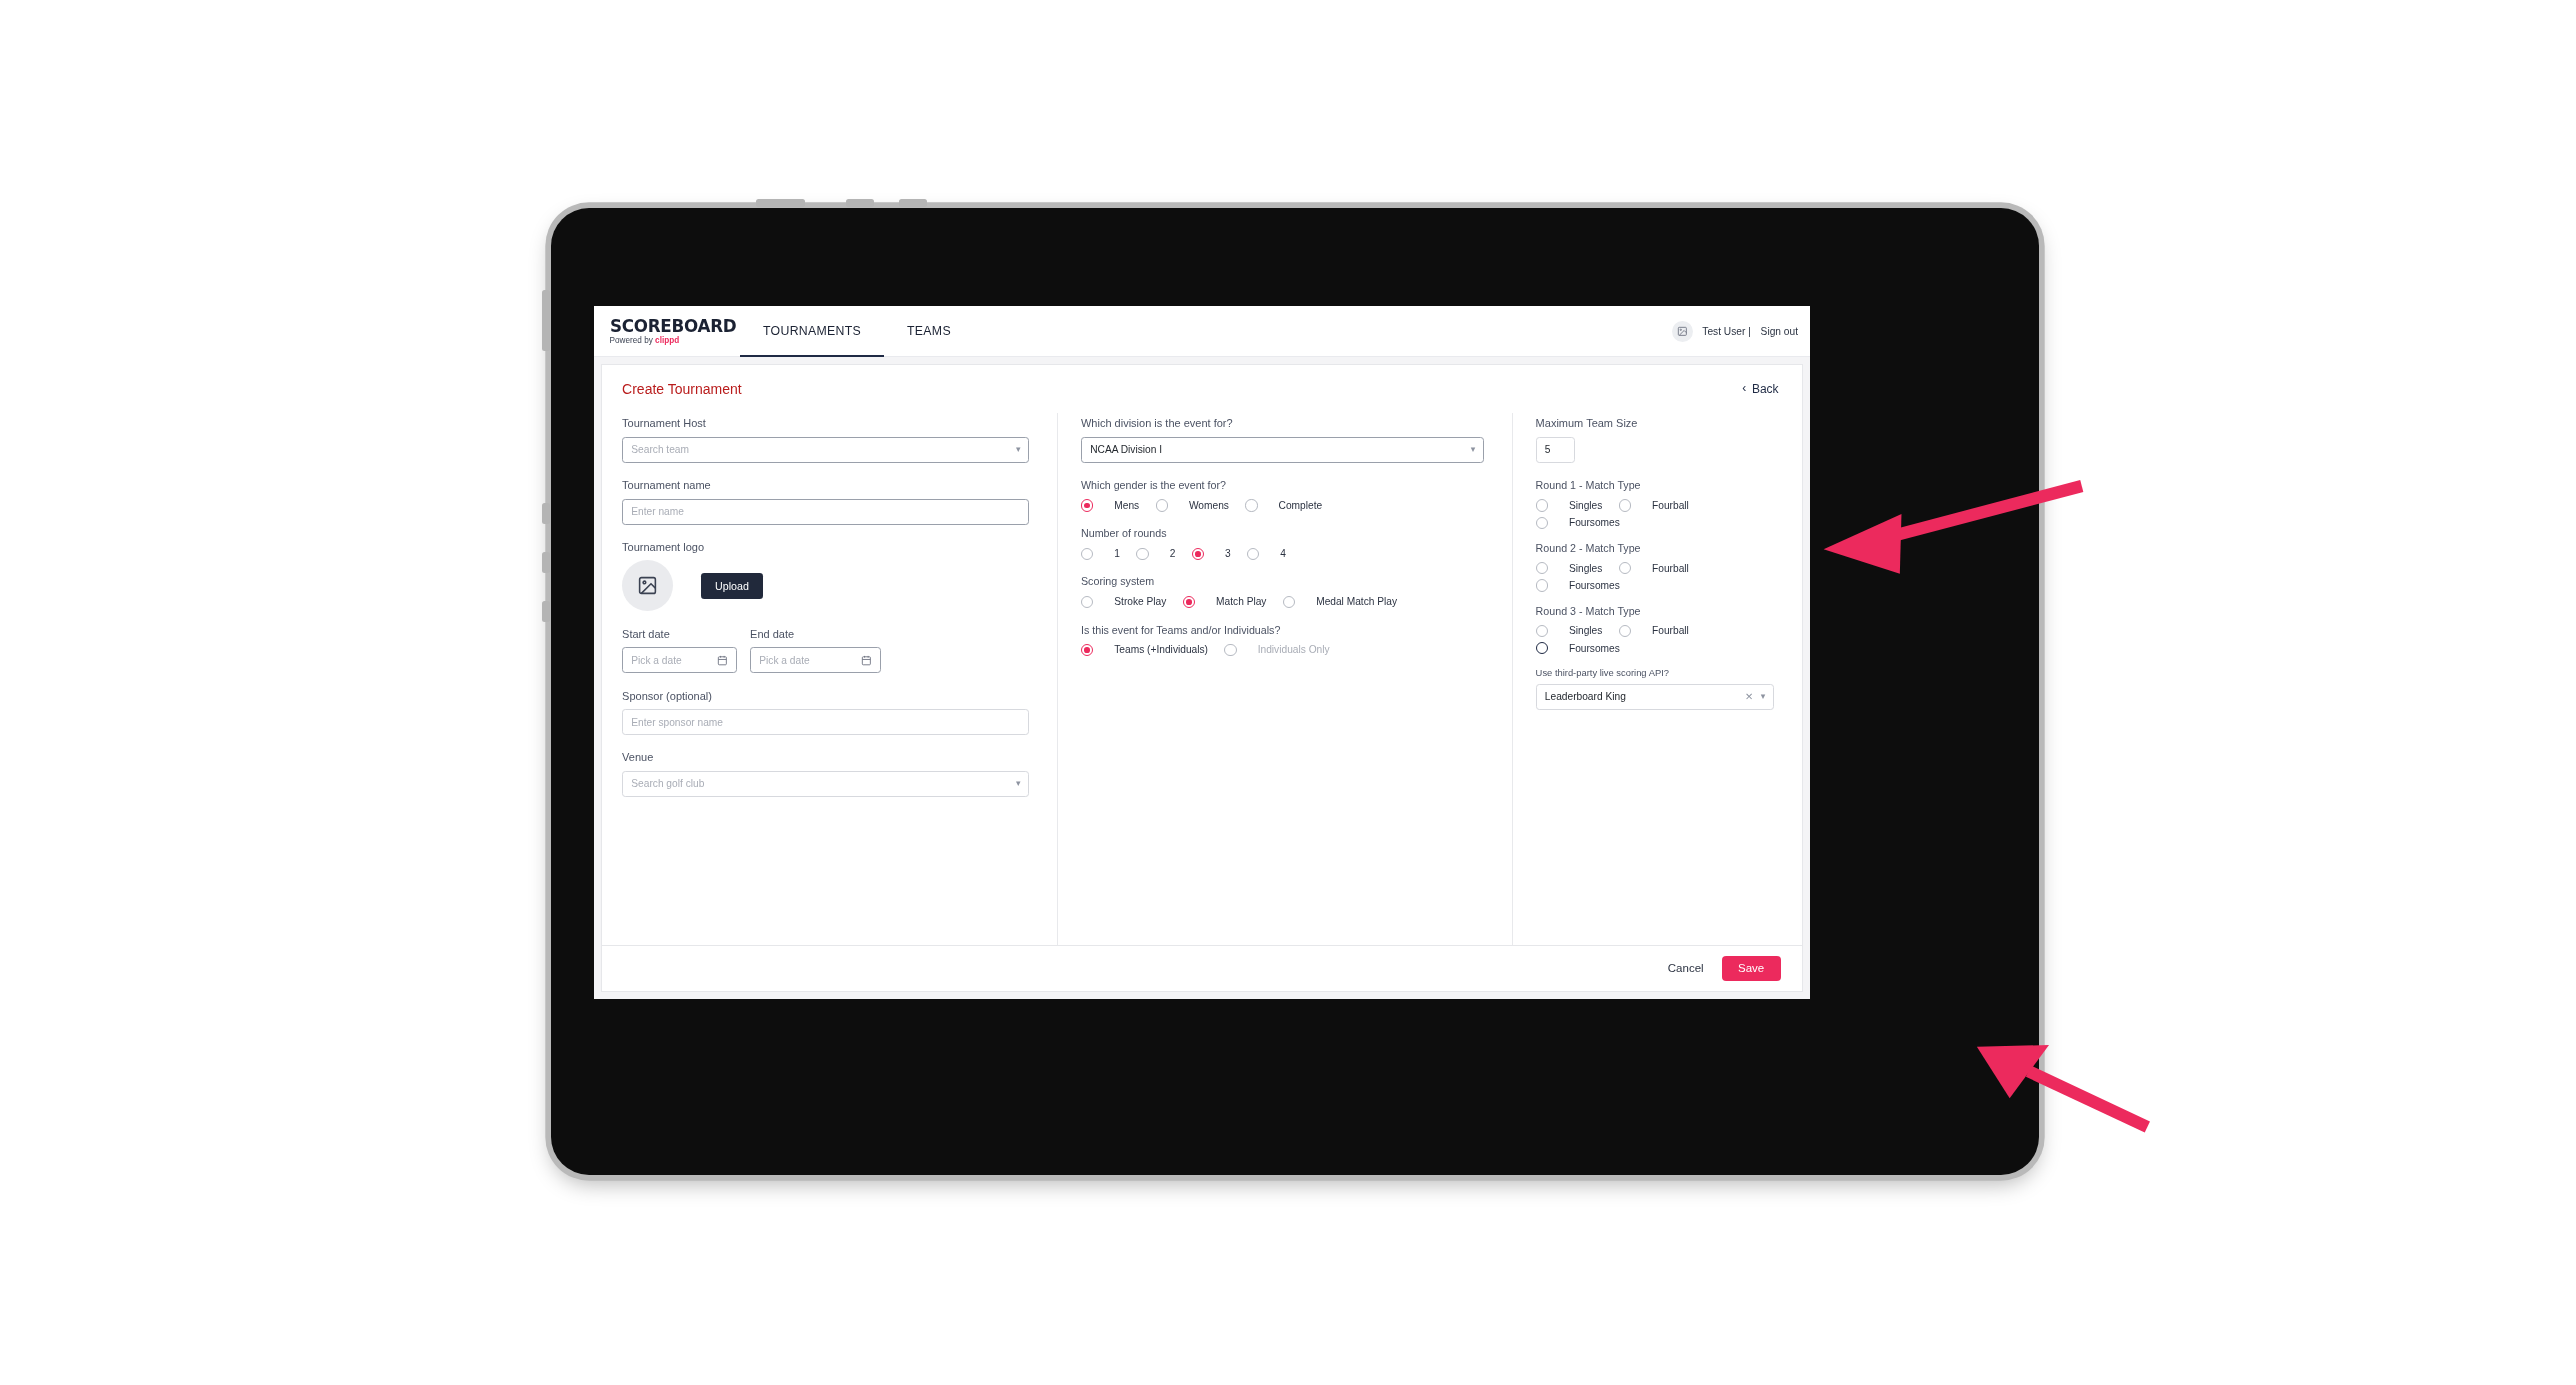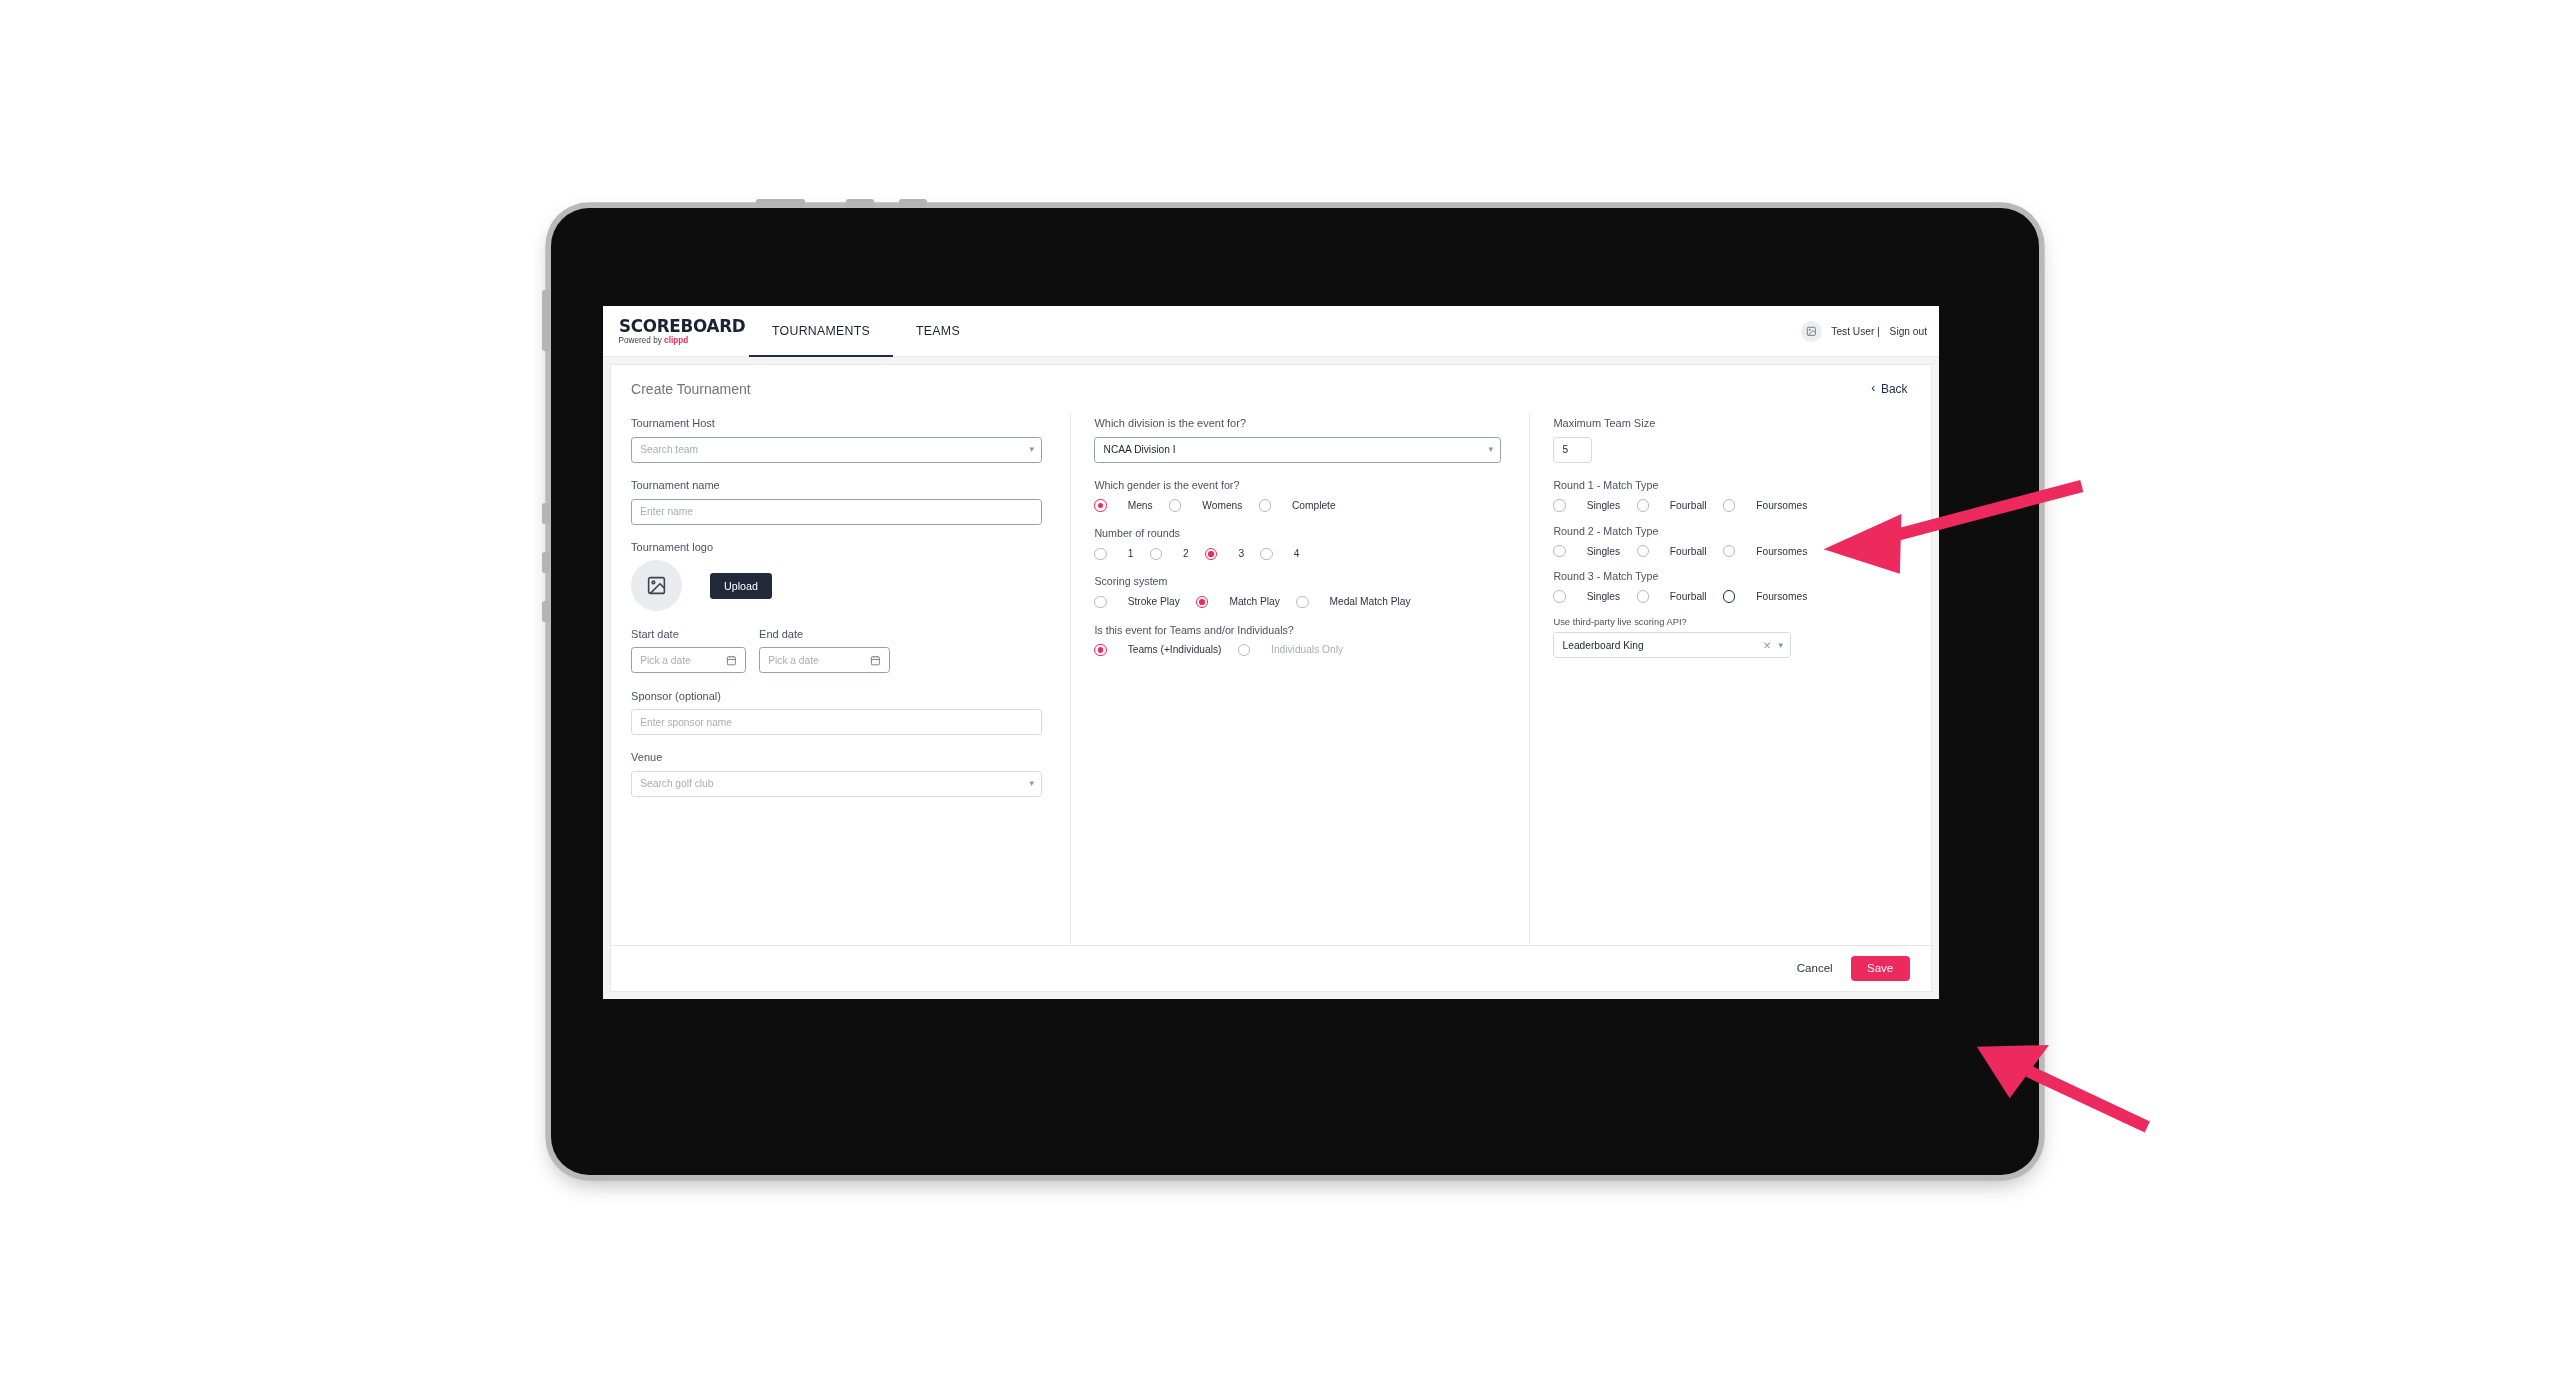--- a/index.html
+++ b/index.html
@@ -27,22 +27,22 @@
   .dev-btn.top2 { left: 295px; top: -9px; width: 28px; height: 8.2px; }
   .dev-btn.top3 { left: 348px; top: -9px; width: 28px; height: 8.2px; }
   .dev-btn.side1 { left: -9px; top: 82px; width: 8.2px; height: 61px; }
   .dev-btn.side2 { left: -9px; top: 295px; width: 8.2px; height: 21px; }
   .dev-btn.side3 { left: -9px; top: 344px; width: 8.2px; height: 21px; }
   .dev-btn.side4 { left: -9px; top: 393px; width: 8.2px; height: 21px; }
 
   
   .screen {
     position: absolute;
-    left: 52px; top: 98px;
-    width: 1336px; height: 693px;
+    left: 43px; top: 98px;
+    width: 1216px; height: 693px;
     background: #ffffff;
     overflow: hidden;
   }
 
   
   .topnav {
     position: relative;
     height: 51px;
     background: #fff;
     border-bottom: 1.6px solid #e9eaee;
@@ -89,21 +89,21 @@
   }
   .card {
     position: relative; width: 100%; height: 100%;
     background: #fff; border: 0.8px solid #e6e7ea;
     display: flex; flex-direction: column;
   }
   .card-head {
     height: 48px; display: flex; align-items: center;
     padding: 0 23px 0 19.7px;
   }
-  .card-title { font-size: 14px; color: #737373; }
+  .card-title { font-size: 14px; color: #b91c1c; }
   .back-link {
     margin-left: auto; display: flex; align-items: center; gap: 5.7px;
     font-size: 12px; color: #1f2a44; cursor: pointer;
   }
   .chev { font-size: 12.3px; line-height: 1; color: #1f2a44; }
 
   .cols { flex: 1; display: flex; padding: 0 0 0 0; }
   .col { padding: 0 28px 0 19.7px; position: relative; }
   .col.c1 { width: 459px; }
   .col.c2 { width: 459px; border-left: 0.8px solid #e8e9ec; padding-left: 23px; }

